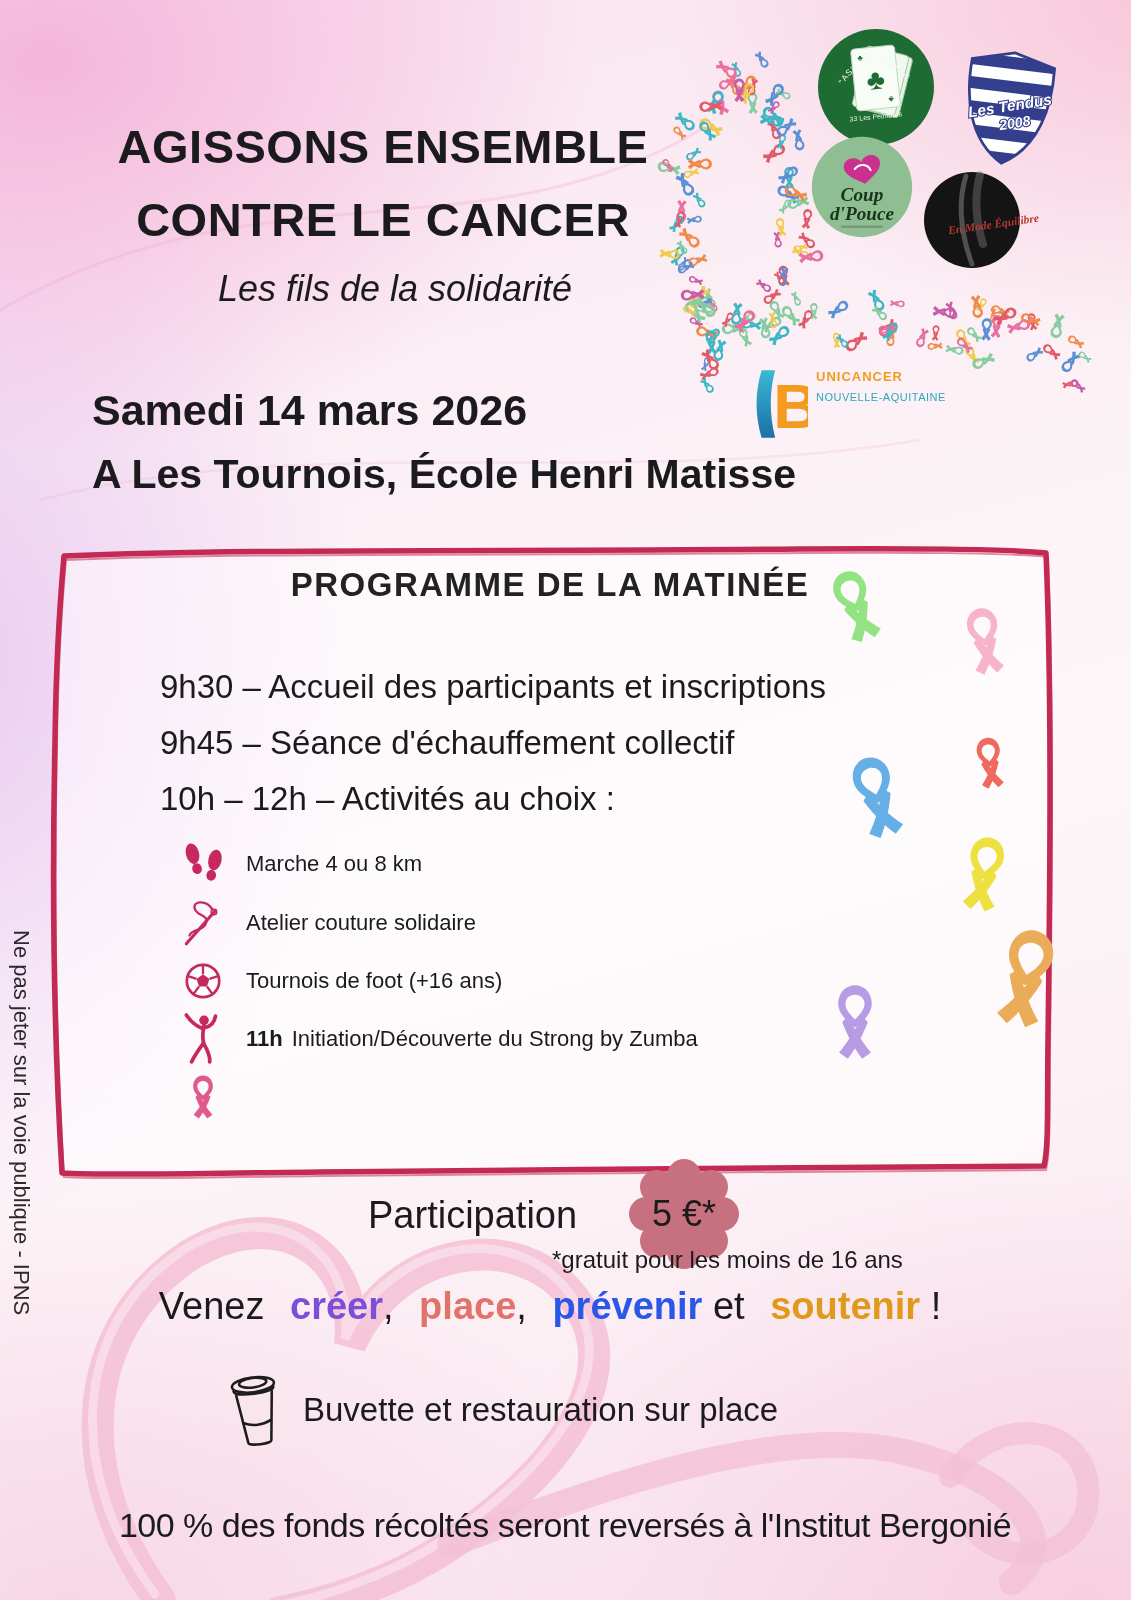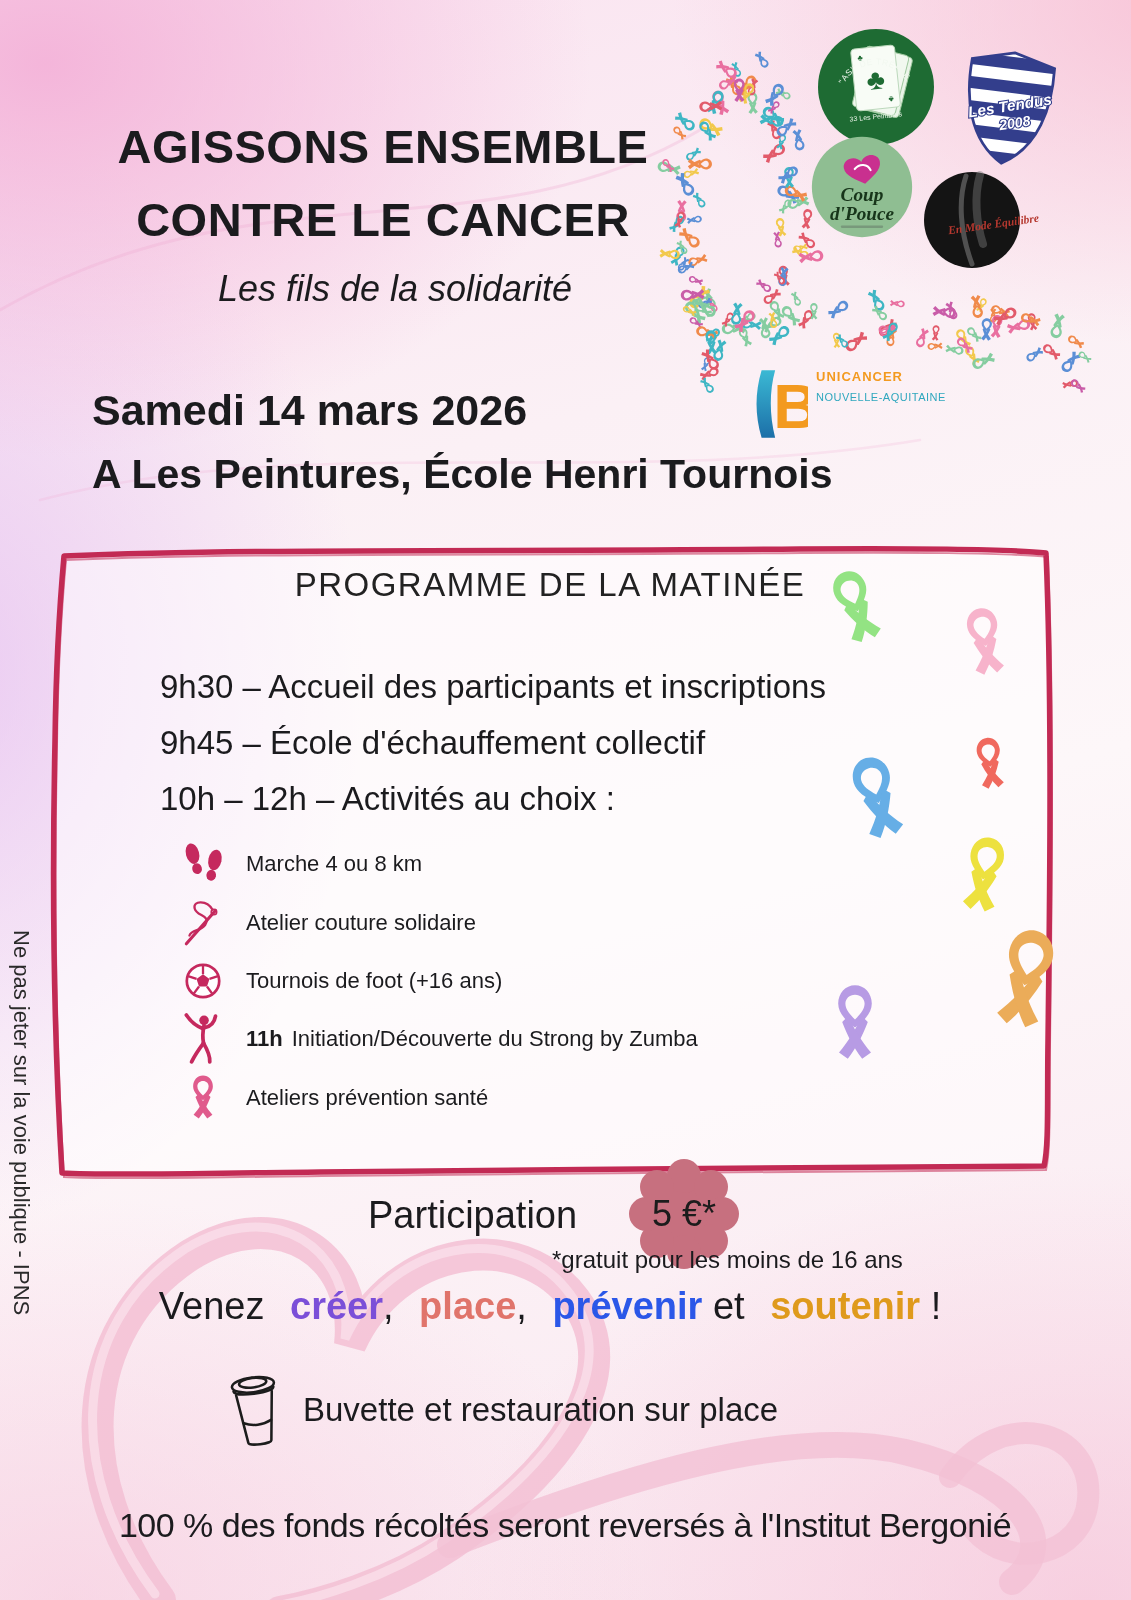--- a/index.html
+++ b/index.html
@@ -24,21 +24,21 @@
   .date-block{left:92px;top:386px;font-weight:bold;}
   .date-line{font-size:43px;}
   .loc-line{font-size:41px;margin-top:16px;}
 
   .logo{position:absolute;}
   .bergonie{left:750px;top:366px;display:flex;align-items:flex-start;gap:8px;}
   .berg-name{font-size:42px;letter-spacing:.5px;line-height:46px;font-weight:500;}
   .berg-sub1{font-size:13px;font-weight:bold;letter-spacing:1px;margin-top:3px;}
   .berg-sub2{font-size:11px;letter-spacing:.5px;margin-top:7px;}
 
-  .prog-heading{left:150px;top:566px;width:800px;text-align:center;font-size:33px;letter-spacing:1.5px;color:#222;}
+  .prog-heading{left:150px;top:566px;width:800px;text-align:center;font-size:33px;letter-spacing:1.5px;color:#222;font-weight:bold;}
   .sched{left:160px;font-size:33px;}
   .act-row{left:178px;display:flex;align-items:center;gap:18px;font-size:22px;height:52px;}
   .act-icon{width:50px;height:52px;display:flex;align-items:center;justify-content:center;flex:0 0 auto;}
   .act-time{font-weight:bold;margin-right:9px;}
 
   .participation-label{left:368px;top:1194px;font-size:38px;}
   .badge{left:622px;top:1152px;width:124px;height:124px;}
   .footnote{left:552px;top:1246px;font-size:24px;}
 
   .slogan{left:60px;top:1285px;width:980px;text-align:center;font-size:38px;white-space:pre-wrap;}
@@ -299,32 +299,32 @@
   </div>
 
   <div class="abs title-block">
     <div class="title-line">AGISSONS ENSEMBLE</div>
     <div class="title-line">CONTRE LE CANCER</div>
   </div>
   <div class="abs subtitle">Les fils de la solidarité</div>
 
   <div class="abs date-block">
     <div class="date-line">Samedi 14 mars 2026</div>
-    <div class="loc-line">A Les Peintures, École Henri Tournois</div>
+    <div class="loc-line">A Les Tournois, École Henri Matisse</div>
   </div>
 
   <svg class="layer" viewBox="0 0 1131 1600">
     <path d="M64 556 C260 548 520 552 800 549 C900 548 1010 549 1046 553 C1052 700 1050 880 1048 1040 C1047 1100 1049 1145 1044 1166 C820 1170 560 1168 320 1172 C220 1173 110 1176 62 1173 C54 1040 52 880 55 740 C56 660 60 600 64 556 Z" fill="rgba(255,255,255,.5)" stroke-width="5.5" stroke-linejoin="round" stroke="#C22A54"></path>
     <path d="M64 556 C260 548 520 552 800 549 C900 548 1010 549 1046 553 C1052 700 1050 880 1048 1040 C1047 1100 1049 1145 1044 1166 C820 1170 560 1168 320 1172 C220 1173 110 1176 62 1173 C54 1040 52 880 55 740 C56 660 60 600 64 556 Z" fill="none" stroke-width="2" opacity=".55" transform="translate(2 4)" stroke="#C22A54"></path>
   </svg>
 
   <div class="abs prog-heading">PROGRAMME DE LA MATINÉE</div>
 
   <div class="abs sched" style="top:668px">9h30 – Accueil des participants et inscriptions</div>
-  <div class="abs sched" style="top:724px">9h45 – École d'échauffement collectif</div>
+  <div class="abs sched" style="top:724px">9h45 – Séance d'échauffement collectif</div>
   <div class="abs sched" style="top:780px">10h – 12h – Activités au choix :</div>
 
   <div class="abs act-row" style="top:838px">
     <span class="act-icon">
       <svg width="46" height="48" viewBox="0 0 44 44">
           <g fill="var(--crimson)">
         <g transform="rotate(-15 13 16)">
               <ellipse cx="13" cy="12" rx="6.3" ry="10"></ellipse>
               <ellipse cx="13.5" cy="27" rx="4.6" ry="5.2"></ellipse>
             </g>
@@ -383,21 +383,20 @@
     </span>
     <span><span class="act-time">11h</span><span>Initiation/Découverte du Strong by Zumba</span></span>
   </div>
 
   <div class="abs act-row" style="top:1072px">
     <span class="act-icon">
       <svg width="44" height="50" viewBox="0 0 44 50">
           <use href="#mini-ribbon" transform="translate(22 24) scale(.47)" fill="#E05A8C"></use>
         </svg>
     </span>
-    <span>Ateliers prévention santé</span>
   </div>
 
   <svg class="layer" viewBox="0 0 1131 1600">
     <use href="#mini-ribbon" transform="translate(856 606) rotate(-20) scale(.78)" fill="#93E383"></use>
     <use href="#mini-ribbon" transform="translate(985 641) rotate(-10) scale(.72)" fill="#F7B3CB"></use>
     <use href="#mini-ribbon" transform="translate(990 763) rotate(-8) scale(.55)" fill="#F0695E"></use>
     <use href="#mini-ribbon" transform="translate(877 797) rotate(-16) scale(.88)" fill="#66AEE6"></use>
     <use href="#mini-ribbon" transform="translate(984 874) rotate(10) scale(.8)" fill="#EDE13F"></use>
     <use href="#mini-ribbon" transform="translate(1026 978) rotate(12) scale(1.05)" fill="#EBAC59"></use>
     <use href="#mini-ribbon" transform="translate(855 1022) rotate(0) scale(.8)" fill="#B79BE4"></use>

